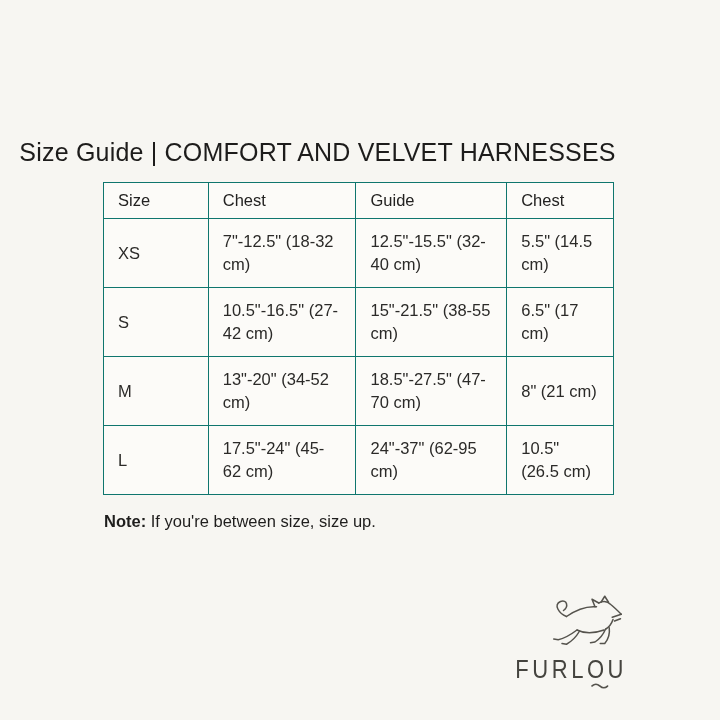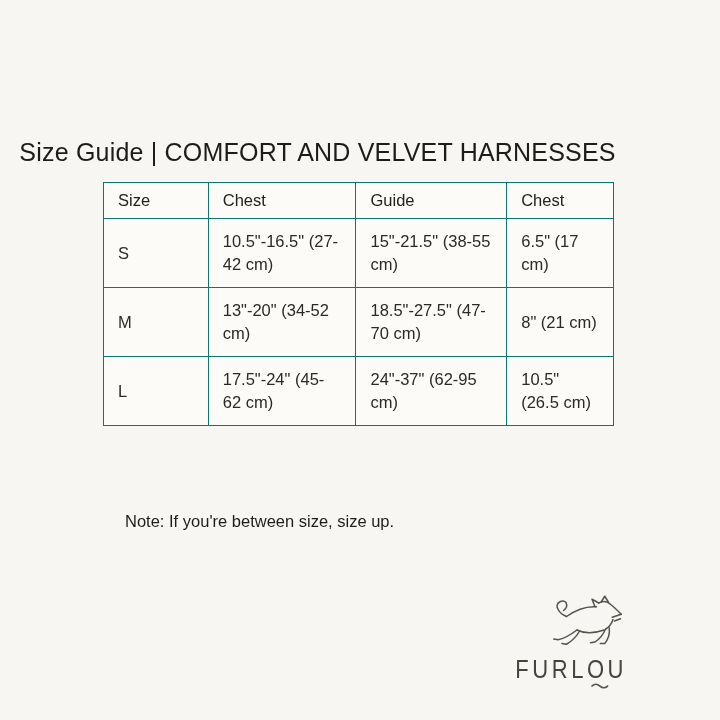--- a/index.html
+++ b/index.html
@@ -50,21 +50,21 @@
   col.c-belly { width: 151px; }
   col.c-chest { width: 107px; }
 
   .note {
     position: absolute;
     top: 511px; left: 104px;
     font-size: 16.5px;
     color: #1f1e1d;
     line-height: 1.3;
   }
-  .note b { font-weight: 400; margin-left: 21px; }
+  .note b { font-weight: 700; }
 
   .footer {
     position: absolute;
     top: 594px; left: 0; right: 0;
     display: flex;
     flex-direction: column;
     align-items: flex-end;
   }
   .dog-logo { width: 92px; height: 60px; display: block; }
   .wordmark {
@@ -104,20 +104,26 @@
       </colgroup>
       <thead>
         <tr>
           <th>Size</th>
           <th>Chest</th>
           <th>Guide</th>
           <th>Chest</th>
         </tr>
       </thead>
       <tbody>
+        <tr>
+          <td>XS</td>
+          <td>7"-12.5" (18-32 cm)</td>
+          <td>12.5"-15.5" (32-40 cm)</td>
+          <td>5.5" (14.5 cm)</td>
+        </tr>
         <tr>
           <td>S</td>
           <td>10.5"-16.5" (27-42 cm)</td>
           <td>15"-21.5" (38-55 cm)</td>
           <td>6.5" (17 cm)</td>
         </tr>
         <tr>
           <td>M</td>
           <td>13"-20" (34-52 cm)</td>
           <td>18.5"-27.5" (47-70 cm)</td>

